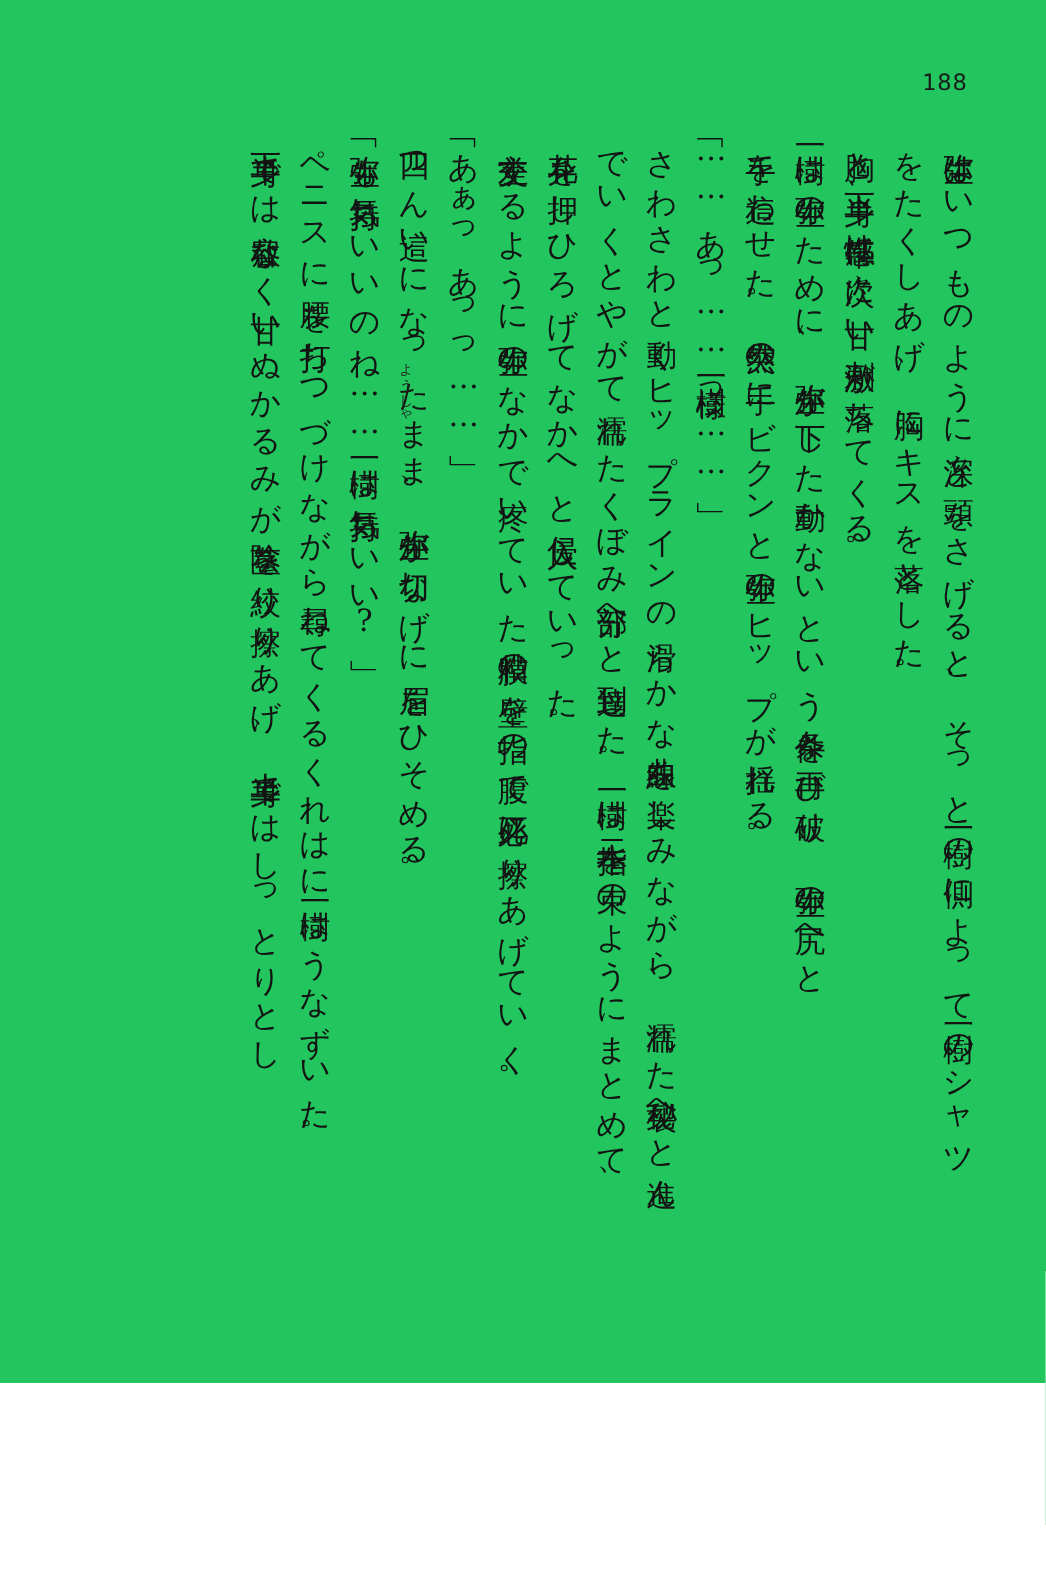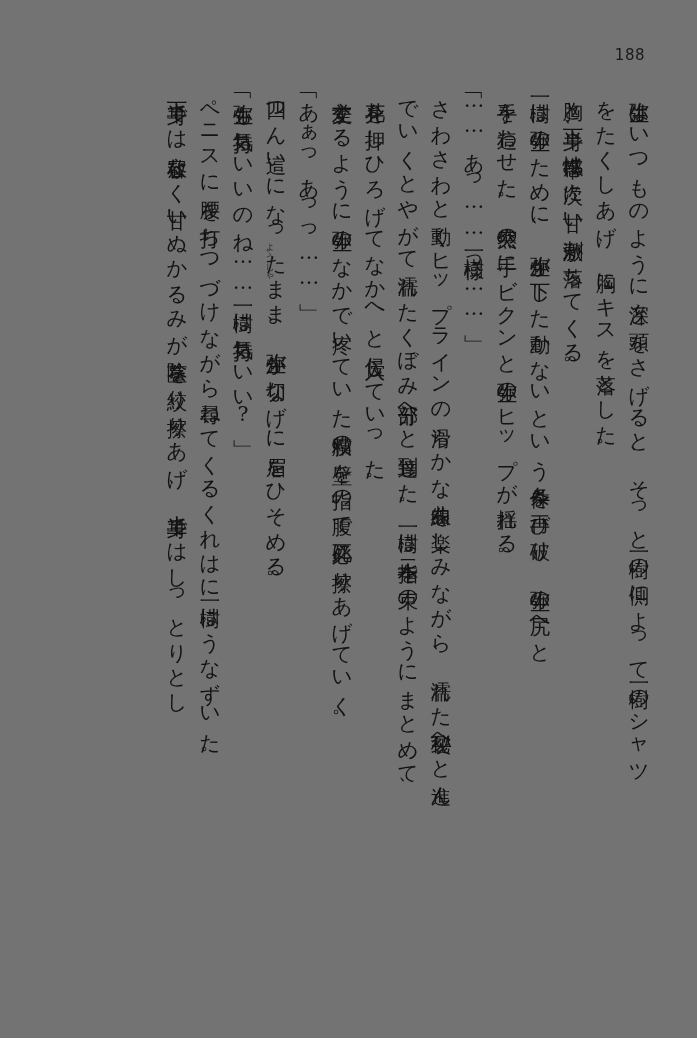--- a/index.html
+++ b/index.html
@@ -10,22 +10,22 @@
   body {
     width: 697px;
     height: 1050px;
     overflow: hidden;
     font-family: "DejaVu Serif", "Liberation Serif", serif;
     color: #111111;
   }
   #page {
     position: relative;
     width: 697px;
-    height: 1038px;
-    background: #737373;
+    height: 922px;
+    background: #22c55e;
   }
   
   #page-number {
     position: absolute;
     top: 46px;
     right: 52px;
     font-size: 15px;
     letter-spacing: 0.5px;
     color: #1a1a1a;
     font-family: "DejaVu Sans", "Liberation Sans", sans-serif;

